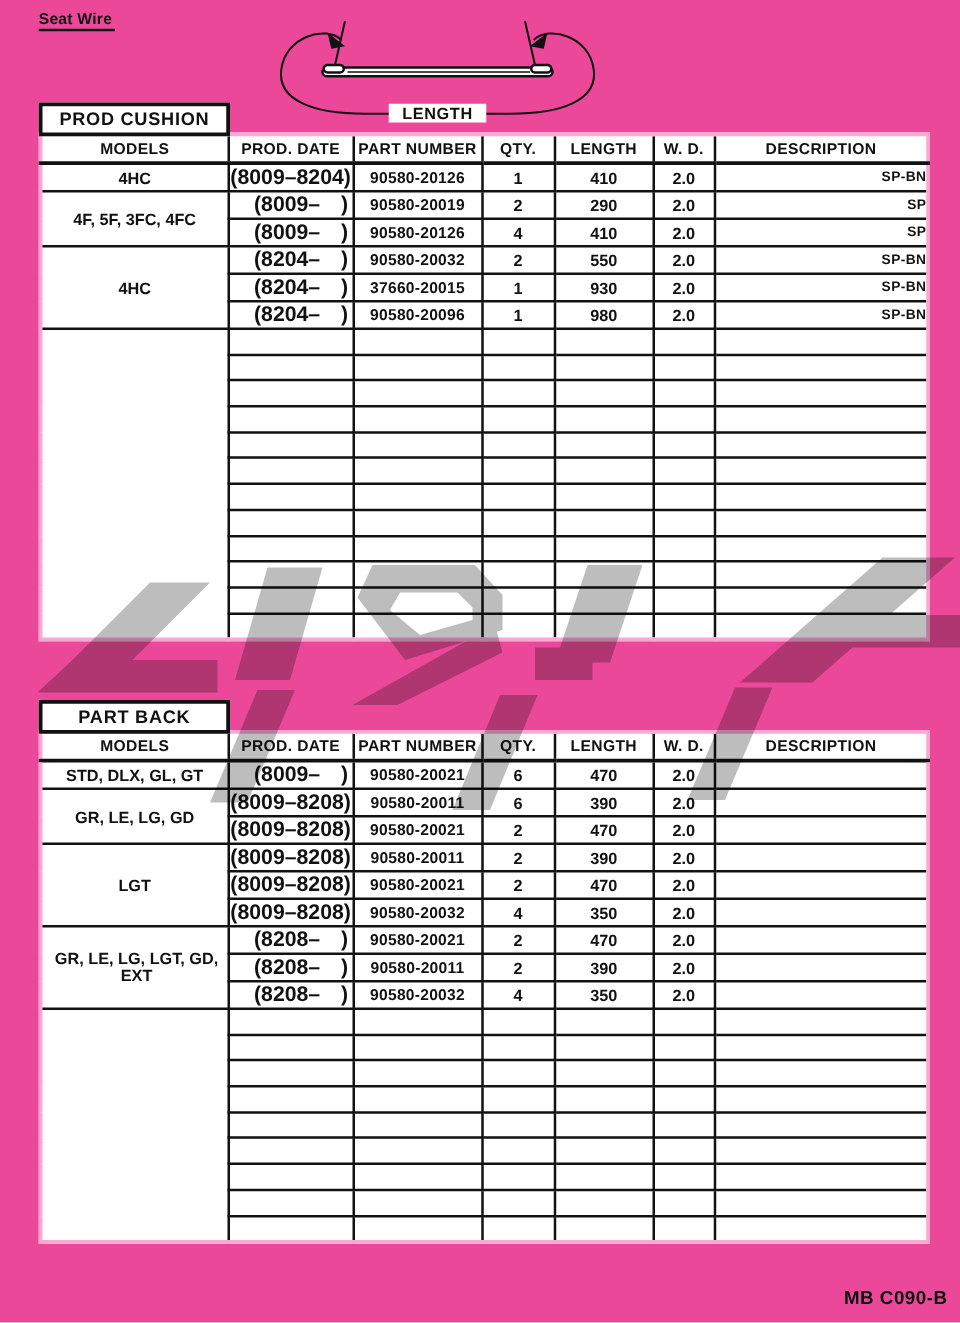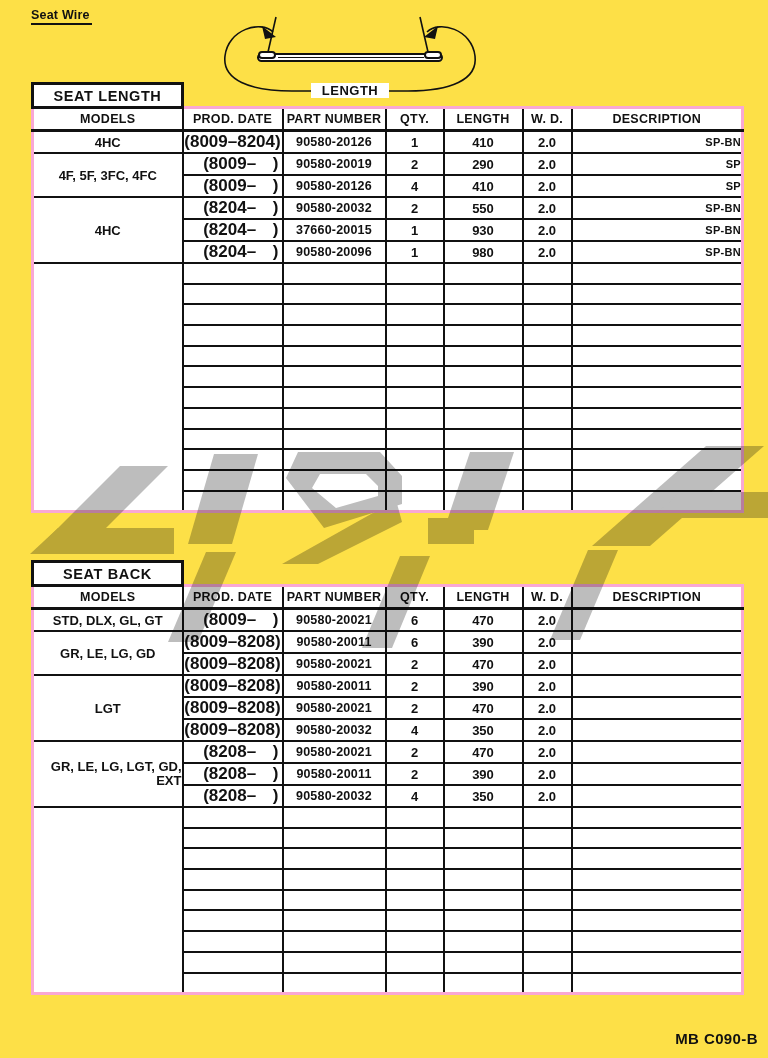--- a/index.html
+++ b/index.html
@@ -1,17 +1,17 @@
 <!DOCTYPE html>
 <html><head>
 <meta charset="utf-8">
 <style>
   html,body{margin:0;padding:0;background:#e8e8e8;}
   .page{
-    position:relative;width:768px;height:1058px;background:#fde047;
+    position:relative;width:768px;height:1058px;background:#ec4899;
     font-family:"Liberation Sans", sans-serif;color:#111;overflow:hidden;
     margin:0 auto;
   }
   .doc-title{
     position:absolute;left:31px;top:8px;font-size:12.5px;font-weight:bold;
     border-bottom:2px solid #111;padding:0 2px 1px 0;letter-spacing:.2px;
   }
   
   .diagram{position:absolute;left:212px;top:12px;width:276px;height:96px;}
   .diagram svg{position:absolute;left:0;top:0;}
@@ -37,21 +37,21 @@
   table.parts th, table.parts td{
     border:2px solid #111;font-weight:bold;padding:0;overflow:hidden;
     white-space:nowrap;
   }
   table.parts thead th{
     height:20px;font-size:12.5px;text-align:center;letter-spacing:.3px;
     border-bottom:3px solid #111;
   }
   table.parts tbody td{height:18.7px;font-size:13px;text-align:center;}
   table.parts td.model{font-size:13px;}
-  table.parts td.model.left{text-align:right;padding-left:3px;white-space:normal;line-height:1.1;}
+  table.parts td.model.left{text-align:center;padding-left:3px;white-space:normal;line-height:1.1;}
   table.parts td.date{font-size:17px;}
   table.parts td.date.open{text-align:center;padding-left:3px;}
   table.parts td.date .close{float:right;padding-right:3px;}
   table.parts td.part{font-size:12.5px;letter-spacing:.2px;margin-left:32px;}
   table.parts td.desc{text-align:right;padding-left:8px;font-size:11px;letter-spacing:.3px;}
   
   .watermark{
     position:absolute;left:0;top:0;width:768px;height:1058px;
     pointer-events:none;mix-blend-mode:multiply;z-index:5;
   }
@@ -85,21 +85,21 @@
         <rect x="46" y="42" width="184" height="7" rx="3.5" fill="#fff" stroke="#111" stroke-width="2"></rect>
         <rect x="47" y="40" width="16" height="6" rx="3" fill="#fff" stroke="#111" stroke-width="2"></rect>
         <rect x="213" y="40" width="16" height="6" rx="3" fill="#fff" stroke="#111" stroke-width="2"></rect>
         <line x1="66" y1="45.5" x2="212" y2="45.5" stroke="#111" stroke-width="1.2"></line>
       </g>
     </svg>
     <span class="len-label">LENGTH</span>
   </div>
 
   <section class="tblsec sec-cushion">
-    <div class="tbl-title">SEAT LENGTH</div>
+    <div class="tbl-title">PROD CUSHION</div>
     <table class="parts" id="tbl-cushion">
         <colgroup>
           <col style="width: 150px;">
           <col style="width: 100px;">
           <col style="width: 103px;">
           <col style="width: 58px;">
           <col style="width: 79px;">
           <col style="width: 49px;">
           <col style="width: 171px;">
         </colgroup>
@@ -261,21 +261,21 @@
             <td></td>
             <td></td>
             <td></td>
             <td></td>
           </tr>
         </tbody>
       </table>
   </section>
 
   <section class="tblsec sec-back">
-    <div class="tbl-title">SEAT BACK</div>
+    <div class="tbl-title">PART BACK</div>
     <table class="parts" id="tbl-back">
         <colgroup>
           <col style="width: 150px;">
           <col style="width: 100px;">
           <col style="width: 103px;">
           <col style="width: 58px;">
           <col style="width: 79px;">
           <col style="width: 49px;">
           <col style="width: 171px;">
         </colgroup>

